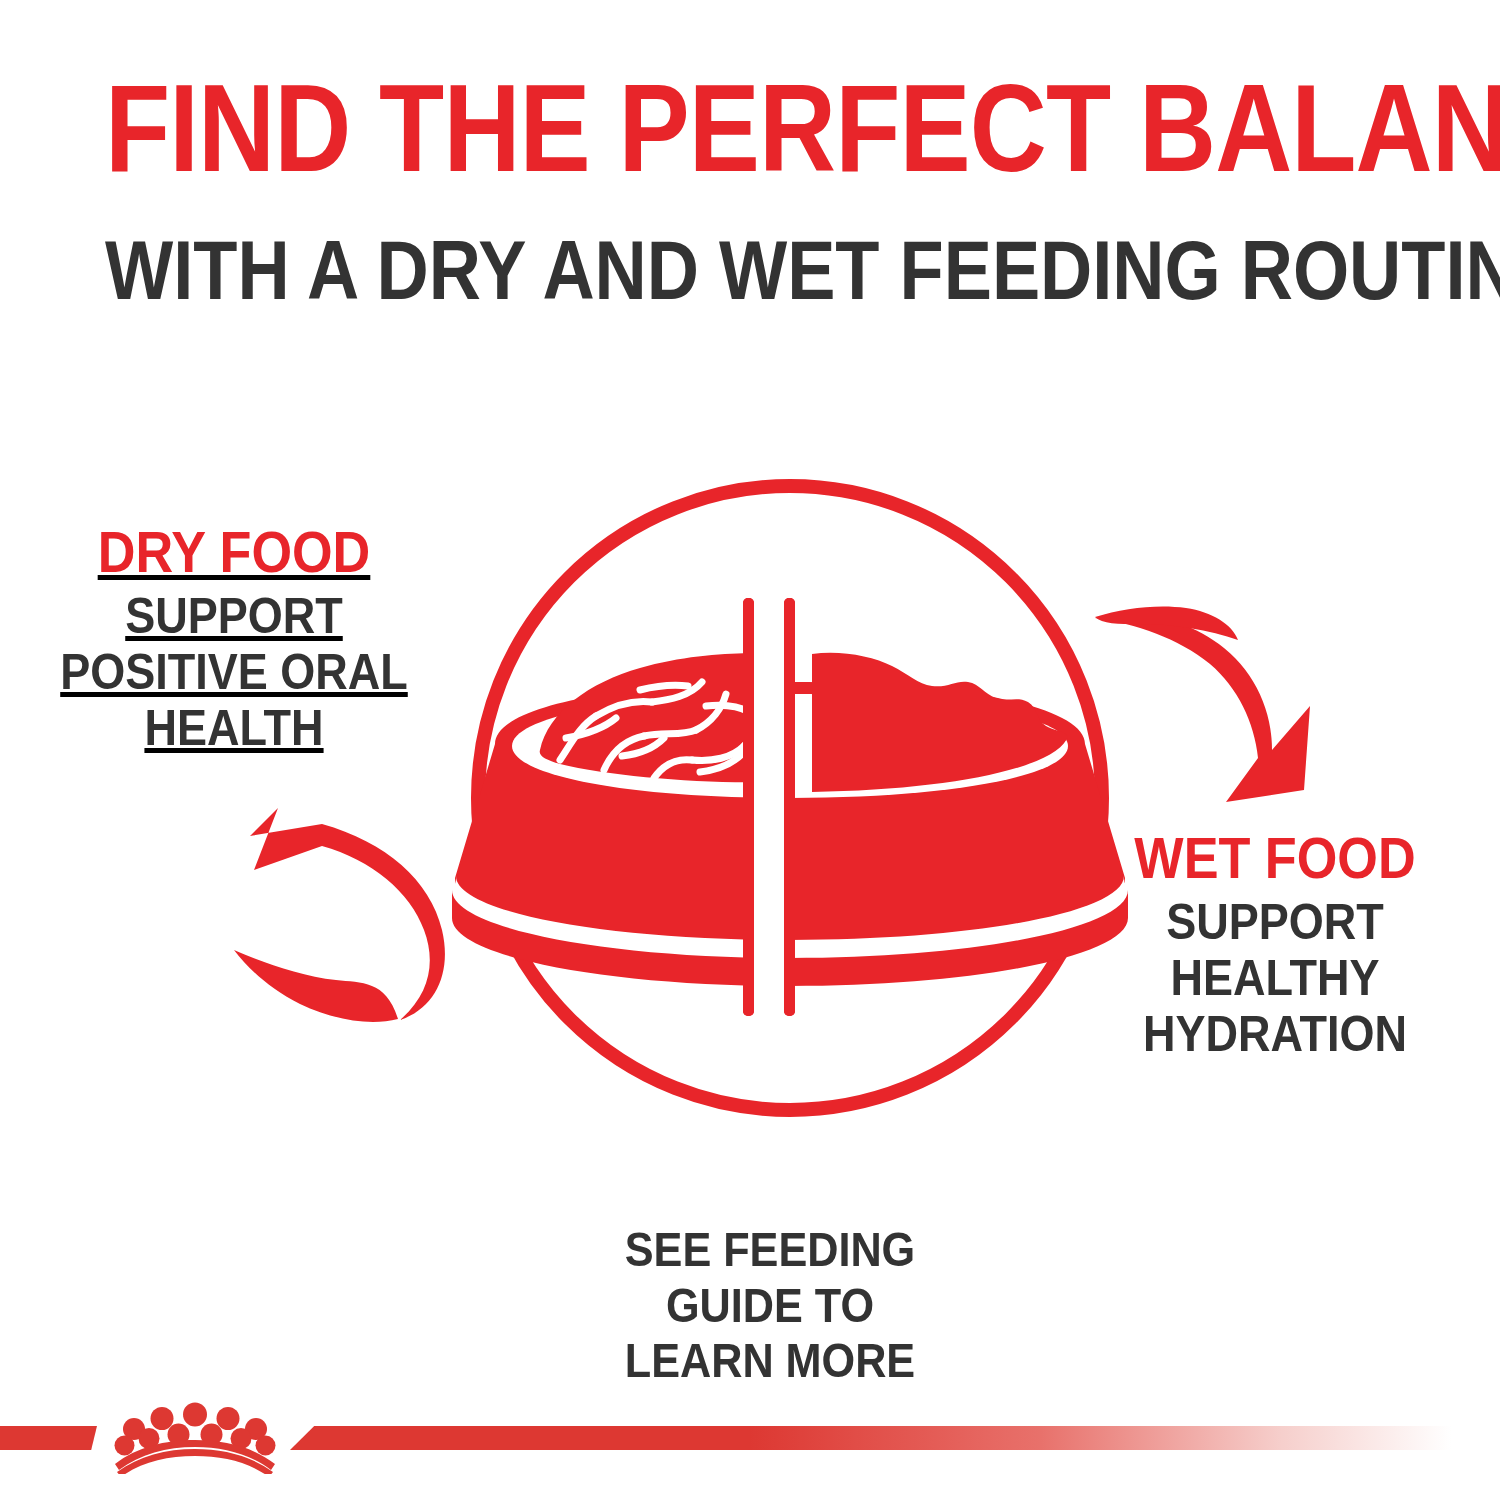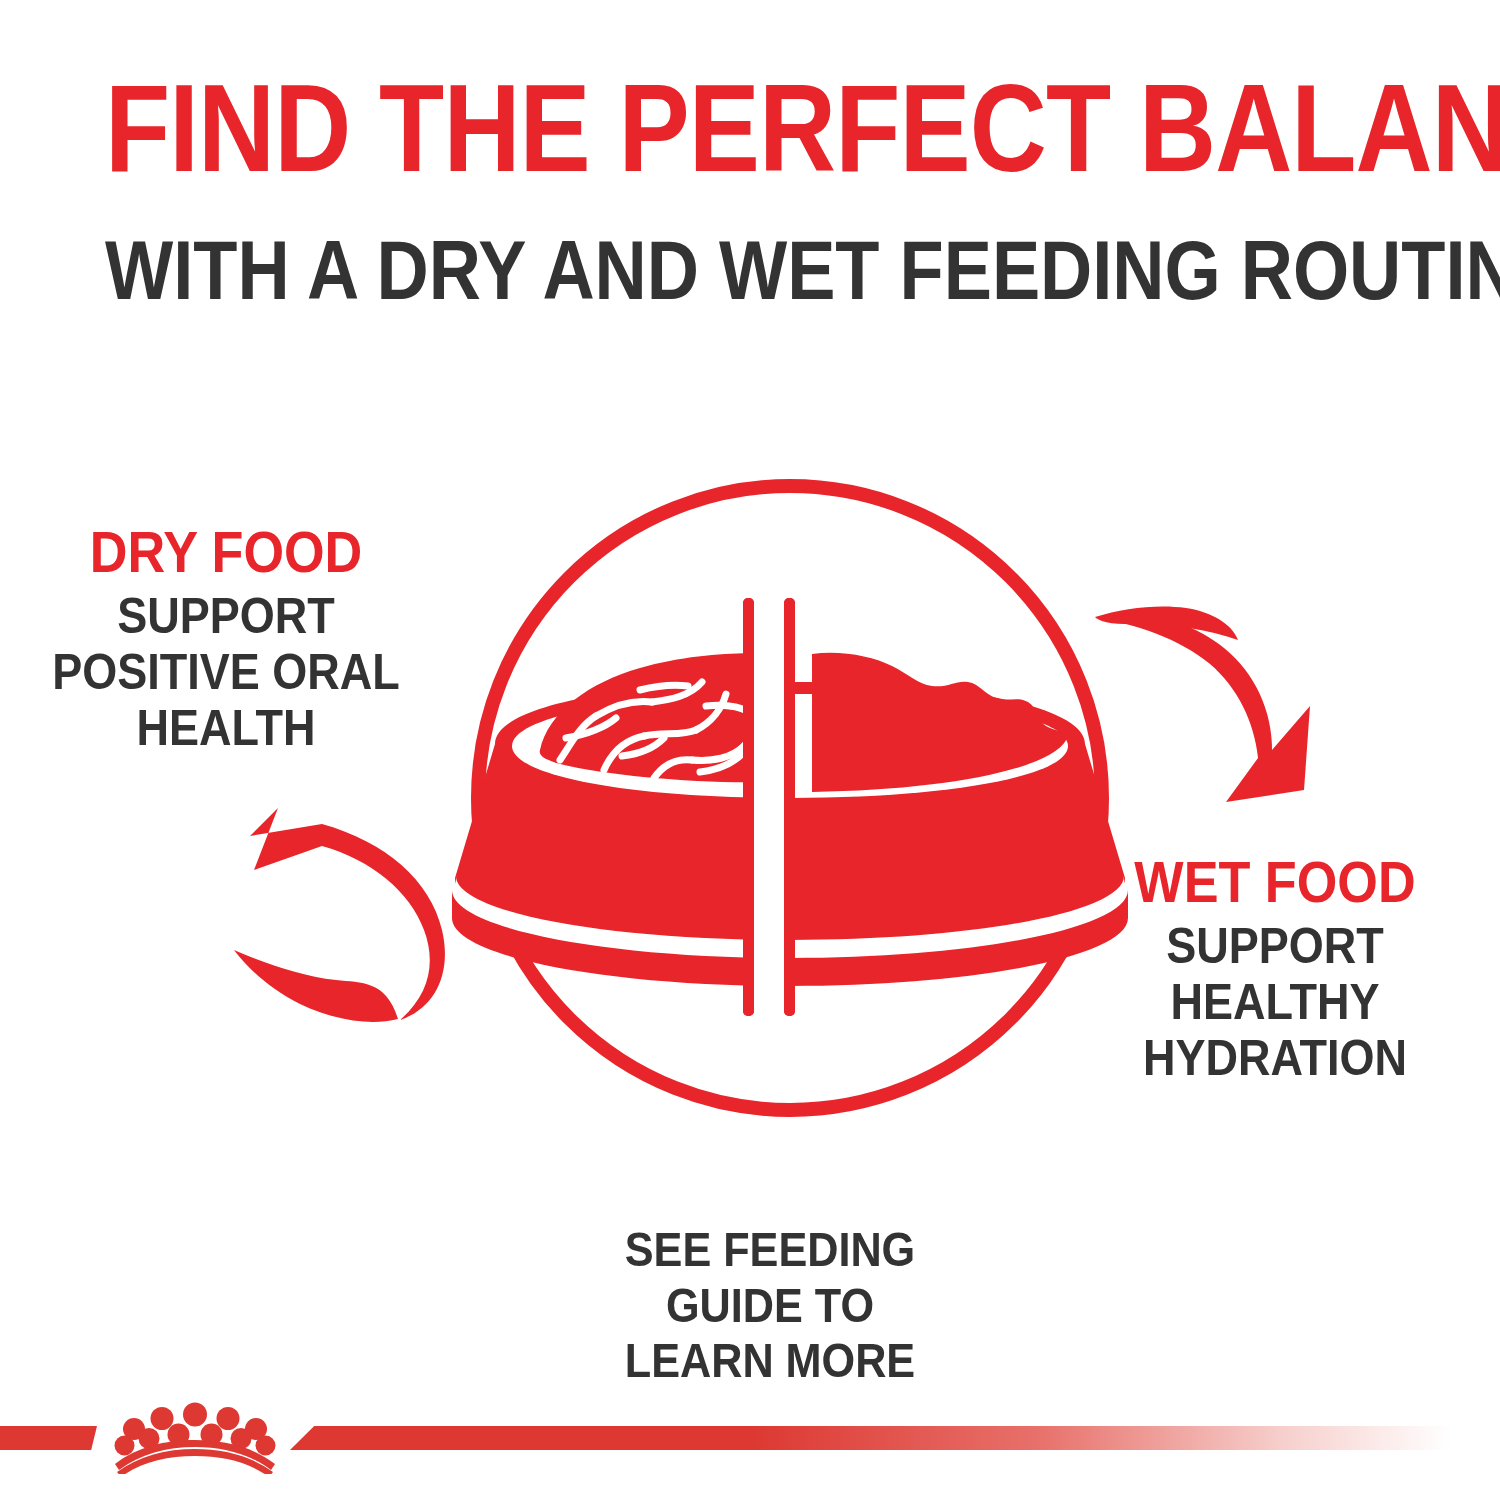--- a/index.html
+++ b/index.html
@@ -47,22 +47,22 @@
     font-weight:bold;font-size:58px;line-height:1.04;
     color:#E8252A;transform:scaleX(0.9);transform-origin:center;
     white-space:nowrap;
   }
   .sidelabel .body{
     font-family:"Liberation Sans Narrow","Liberation Sans",sans-serif;
     font-weight:bold;font-size:50px;line-height:1.12;
     color:#333333;transform:scaleX(0.9);transform-origin:center top;
     margin-top:6px;
   }
-  #dry-label{left:16px;top:522px;width:420px;}
-  #wet-label{left:1060px;top:828px;width:430px;margin-top:24px;}
+  #dry-label{left:24px;top:522px;width:420px;text-decoration:underline;}
+  #wet-label{left:1060px;top:828px;width:430px;}
 
   .bottomnote{
     position:absolute;left:520px;top:1222px;width:500px;
     text-align:center;
     font-family:"Liberation Sans Narrow","Liberation Sans",sans-serif;
     font-weight:bold;font-size:48px;line-height:1.16;
     color:#333333;transform:scaleX(0.9);transform-origin:center top;
   }
 
   

